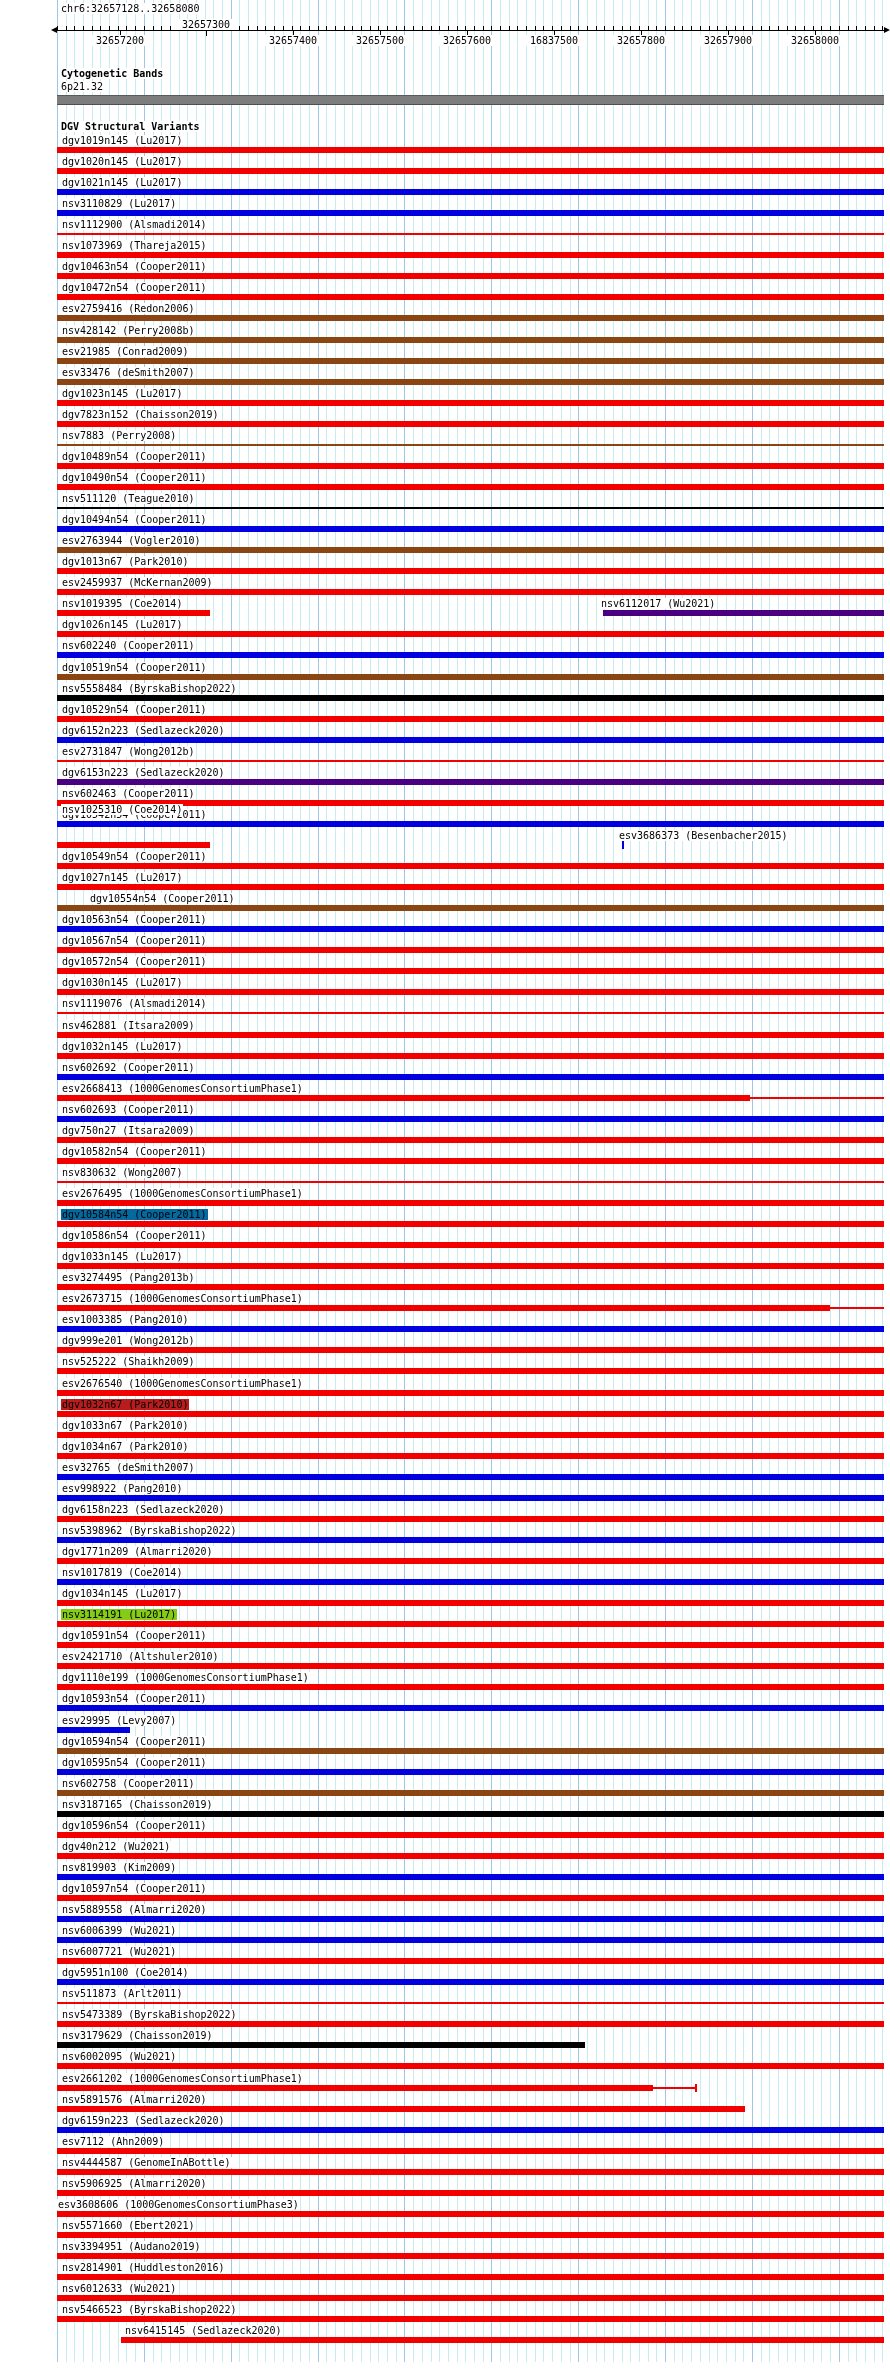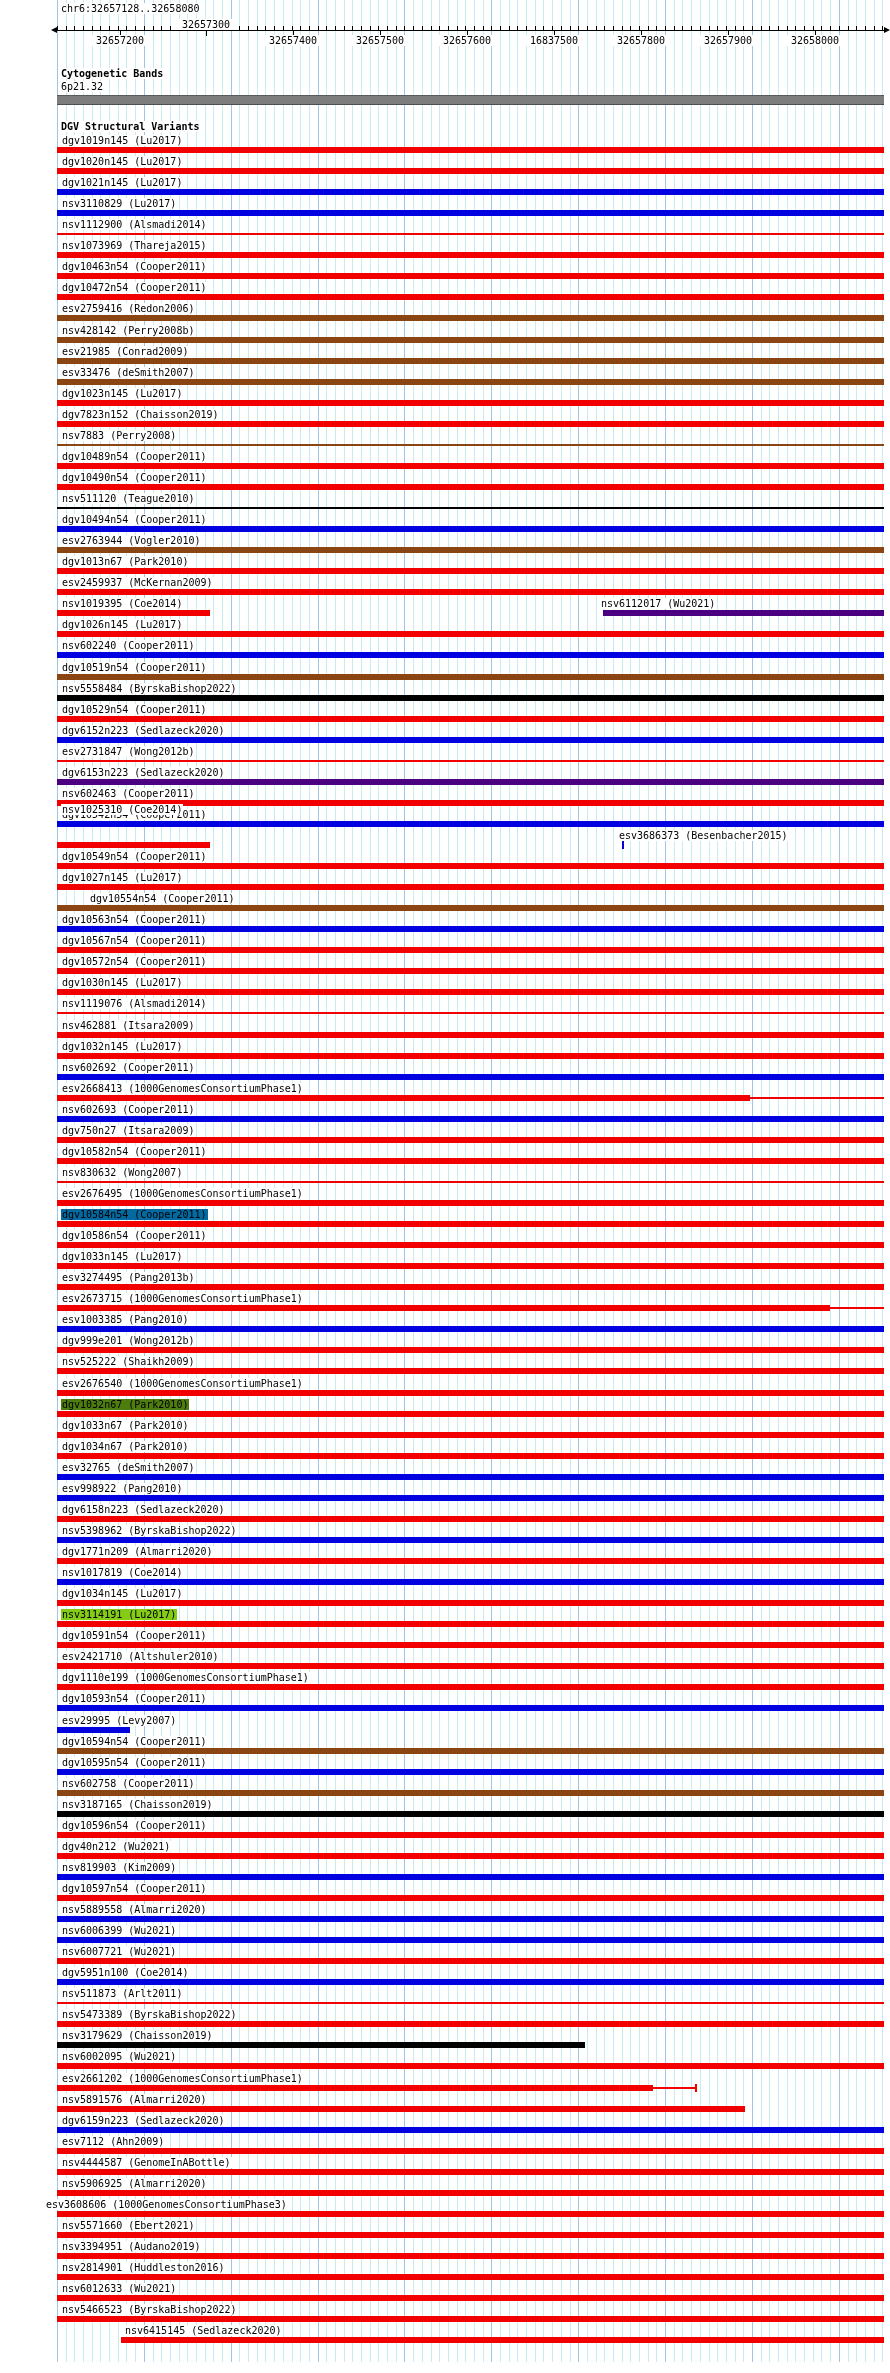--- a/index.html
+++ b/index.html
@@ -178,21 +178,21 @@
       <div style="left: 57px; top: 1305px; width: 773px; height: 6px; background: rgb(242, 0, 0); z-index: 2; position: absolute;"></div>
       <div style="left: 830px; top: 1307px; width: 54px; height: 1.5px; background: rgb(242, 0, 0); z-index: 2; position: absolute;"></div>
       <div style="left: 61px; top: 1314px; background: rgb(255, 255, 255); padding: 0px 1px; white-space: pre; height: 11px; line-height: 11px; z-index: 3; position: absolute;">esv1003385 (Pang2010)</div>
       <div style="left: 57px; top: 1326px; width: 827px; height: 6px; background: rgb(0, 0, 224); z-index: 2; position: absolute;"></div>
       <div style="left: 61px; top: 1335px; background: rgb(255, 255, 255); padding: 0px 1px; white-space: pre; height: 11px; line-height: 11px; z-index: 3; position: absolute;">dgv999e201 (Wong2012b)</div>
       <div style="left: 57px; top: 1347px; width: 827px; height: 6px; background: rgb(242, 0, 0); z-index: 2; position: absolute;"></div>
       <div style="left: 61px; top: 1356px; background: rgb(255, 255, 255); padding: 0px 1px; white-space: pre; height: 11px; line-height: 11px; z-index: 3; position: absolute;">nsv525222 (Shaikh2009)</div>
       <div style="left: 57px; top: 1368px; width: 827px; height: 6px; background: rgb(242, 0, 0); z-index: 2; position: absolute;"></div>
       <div style="left: 61px; top: 1378px; background: rgb(255, 255, 255); padding: 0px 1px; white-space: pre; height: 11px; line-height: 11px; z-index: 3; position: absolute;">esv2676540 (1000GenomesConsortiumPhase1)</div>
       <div style="left: 57px; top: 1390px; width: 827px; height: 6px; background: rgb(242, 0, 0); z-index: 2; position: absolute;"></div>
-      <div style="left: 61px; top: 1399px; background: #4d7c0f; padding: 0px 1px; white-space: pre; height: 11px; line-height: 11px; z-index: 3; position: absolute;">dgv1032n67 (Park2010)</div>
+      <div style="left: 61px; top: 1399px; background: #b91c1c; padding: 0px 1px; white-space: pre; height: 11px; line-height: 11px; z-index: 3; position: absolute;">dgv1032n67 (Park2010)</div>
       <div style="left: 57px; top: 1411px; width: 827px; height: 6px; background: rgb(242, 0, 0); z-index: 2; position: absolute;"></div>
       <div style="left: 61px; top: 1420px; background: rgb(255, 255, 255); padding: 0px 1px; white-space: pre; height: 11px; line-height: 11px; z-index: 3; position: absolute;">dgv1033n67 (Park2010)</div>
       <div style="left: 57px; top: 1432px; width: 827px; height: 6px; background: rgb(242, 0, 0); z-index: 2; position: absolute;"></div>
       <div style="left: 61px; top: 1441px; background: rgb(255, 255, 255); padding: 0px 1px; white-space: pre; height: 11px; line-height: 11px; z-index: 3; position: absolute;">dgv1034n67 (Park2010)</div>
       <div style="left: 57px; top: 1453px; width: 827px; height: 6px; background: rgb(242, 0, 0); z-index: 2; position: absolute;"></div>
       <div style="left: 61px; top: 1462px; background: rgb(255, 255, 255); padding: 0px 1px; white-space: pre; height: 11px; line-height: 11px; z-index: 3; position: absolute;">esv32765 (deSmith2007)</div>
       <div style="left: 57px; top: 1474px; width: 827px; height: 6px; background: rgb(0, 0, 224); z-index: 2; position: absolute;"></div>
       <div style="left: 61px; top: 1483px; background: rgb(255, 255, 255); padding: 0px 1px; white-space: pre; height: 11px; line-height: 11px; z-index: 3; position: absolute;">esv998922 (Pang2010)</div>
       <div style="left: 57px; top: 1495px; width: 827px; height: 6px; background: rgb(0, 0, 224); z-index: 2; position: absolute;"></div>
       <div style="left: 61px; top: 1504px; background: rgb(255, 255, 255); padding: 0px 1px; white-space: pre; height: 11px; line-height: 11px; z-index: 3; position: absolute;">dgv6158n223 (Sedlazeck2020)</div>
@@ -256,21 +256,21 @@
       <div style="left: 61px; top: 2094px; background: rgb(255, 255, 255); padding: 0px 1px; white-space: pre; height: 11px; line-height: 11px; z-index: 3; position: absolute;">nsv5891576 (Almarri2020)</div>
       <div style="left: 57px; top: 2106px; width: 688px; height: 6px; background: rgb(242, 0, 0); z-index: 2; position: absolute;"></div>
       <div style="left: 61px; top: 2115px; background: rgb(255, 255, 255); padding: 0px 1px; white-space: pre; height: 11px; line-height: 11px; z-index: 3; position: absolute;">dgv6159n223 (Sedlazeck2020)</div>
       <div style="left: 57px; top: 2127px; width: 827px; height: 6px; background: rgb(0, 0, 224); z-index: 2; position: absolute;"></div>
       <div style="left: 61px; top: 2136px; background: rgb(255, 255, 255); padding: 0px 1px; white-space: pre; height: 11px; line-height: 11px; z-index: 3; position: absolute;">esv7112 (Ahn2009)</div>
       <div style="left: 57px; top: 2148px; width: 827px; height: 6px; background: rgb(242, 0, 0); z-index: 2; position: absolute;"></div>
       <div style="left: 61px; top: 2157px; background: rgb(255, 255, 255); padding: 0px 1px; white-space: pre; height: 11px; line-height: 11px; z-index: 3; position: absolute;">nsv4444587 (GenomeInABottle)</div>
       <div style="left: 57px; top: 2169px; width: 827px; height: 6px; background: rgb(242, 0, 0); z-index: 2; position: absolute;"></div>
       <div style="left: 61px; top: 2178px; background: rgb(255, 255, 255); padding: 0px 1px; white-space: pre; height: 11px; line-height: 11px; z-index: 3; position: absolute;">nsv5906925 (Almarri2020)</div>
       <div style="left: 57px; top: 2190px; width: 827px; height: 6px; background: rgb(242, 0, 0); z-index: 2; position: absolute;"></div>
-      <div style="left: 45px; top: 2199px; background: rgb(255, 255, 255); padding: 0px 1px; white-space: pre; height: 11px; line-height: 11px; z-index: 3; position: absolute;">esv3608606 (1000GenomesConsortiumPhase3)</div>
+      <div style="left: 57px; top: 2199px; background: rgb(255, 255, 255); padding: 0px 1px; white-space: pre; height: 11px; line-height: 11px; z-index: 3; position: absolute;">esv3608606 (1000GenomesConsortiumPhase3)</div>
       <div style="left: 57px; top: 2211px; width: 827px; height: 6px; background: rgb(242, 0, 0); z-index: 2; position: absolute;"></div>
       <div style="left: 61px; top: 2220px; background: rgb(255, 255, 255); padding: 0px 1px; white-space: pre; height: 11px; line-height: 11px; z-index: 3; position: absolute;">nsv5571660 (Ebert2021)</div>
       <div style="left: 57px; top: 2232px; width: 827px; height: 6px; background: rgb(242, 0, 0); z-index: 2; position: absolute;"></div>
       <div style="left: 61px; top: 2241px; background: rgb(255, 255, 255); padding: 0px 1px; white-space: pre; height: 11px; line-height: 11px; z-index: 3; position: absolute;">nsv3394951 (Audano2019)</div>
       <div style="left: 57px; top: 2253px; width: 827px; height: 6px; background: rgb(242, 0, 0); z-index: 2; position: absolute;"></div>
       <div style="left: 61px; top: 2262px; background: rgb(255, 255, 255); padding: 0px 1px; white-space: pre; height: 11px; line-height: 11px; z-index: 3; position: absolute;">nsv2814901 (Huddleston2016)</div>
       <div style="left: 57px; top: 2274px; width: 827px; height: 6px; background: rgb(242, 0, 0); z-index: 2; position: absolute;"></div>
       <div style="left: 61px; top: 2283px; background: rgb(255, 255, 255); padding: 0px 1px; white-space: pre; height: 11px; line-height: 11px; z-index: 3; position: absolute;">nsv6012633 (Wu2021)</div>
       <div style="left: 57px; top: 2295px; width: 827px; height: 6px; background: rgb(242, 0, 0); z-index: 2; position: absolute;"></div>
       <div style="left: 61px; top: 2304px; background: rgb(255, 255, 255); padding: 0px 1px; white-space: pre; height: 11px; line-height: 11px; z-index: 3; position: absolute;">nsv5466523 (ByrskaBishop2022)</div>

